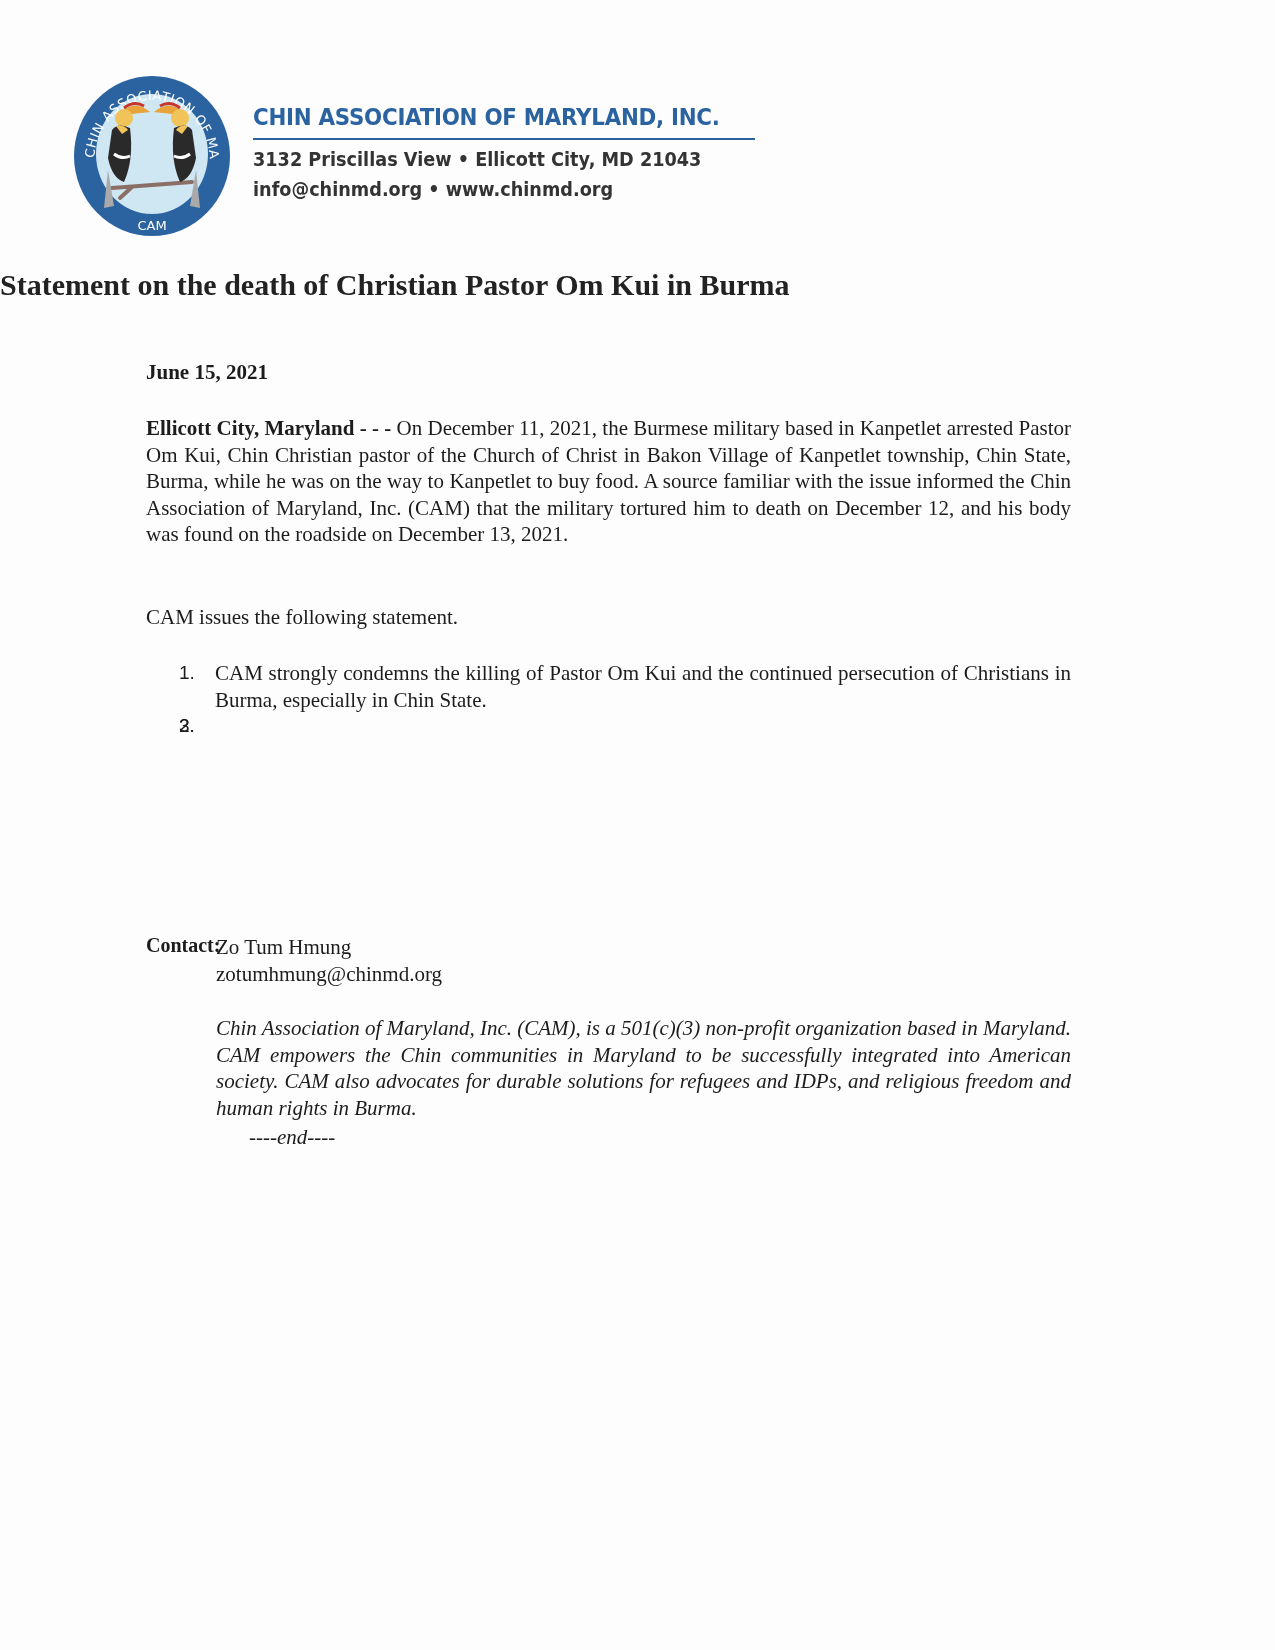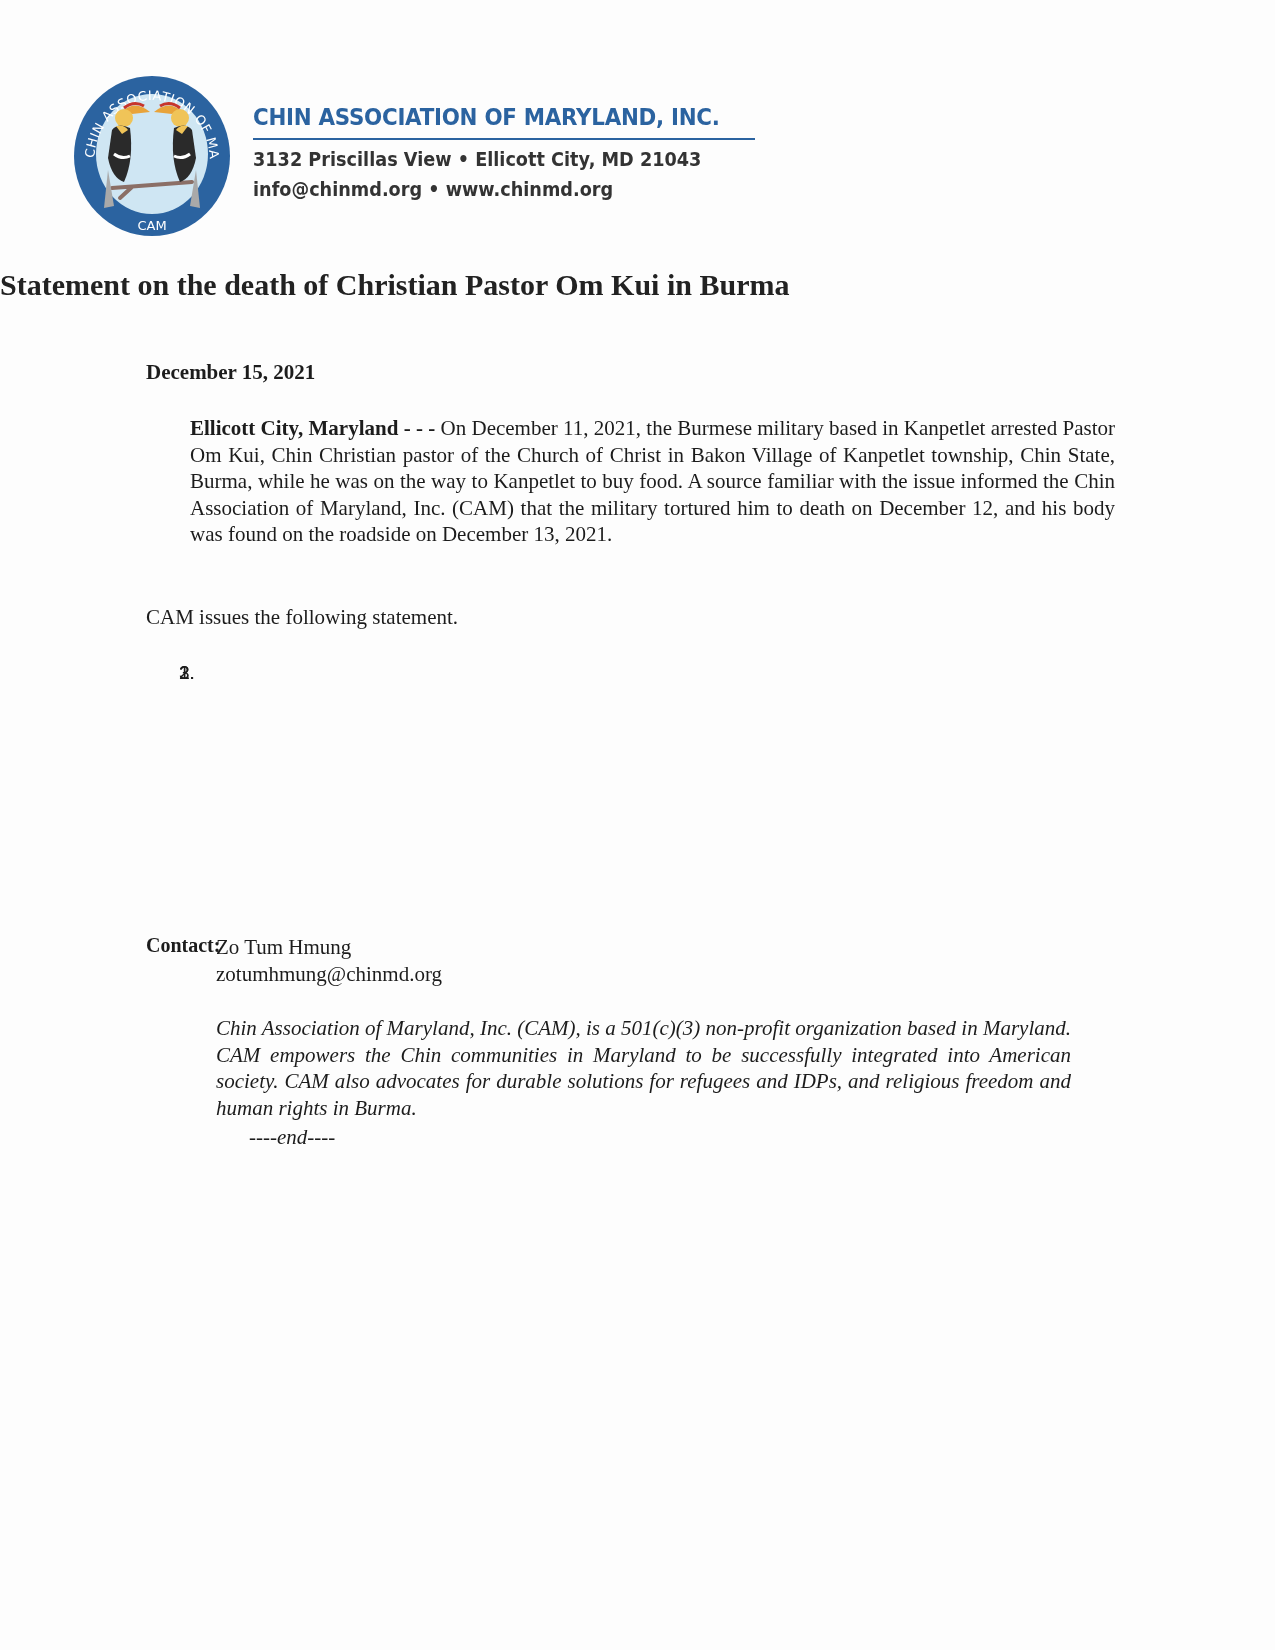--- a/index.html
+++ b/index.html
@@ -28,21 +28,21 @@
     .org-contact { top: 178px; }
 
     
     .doc-title {
       position: absolute; left: 0; width: 1275px; top: 268px; text-align: left;
       font-size: 30px; font-weight: bold; color: #222;
     }
 
     .text { font-size: 21px; line-height: 26.5px; }
     .date { position: absolute; left: 146px; top: 360px; font-size: 21px; font-weight: bold; }
-    .para1 { position: absolute; left: 146px; top: 415px; width: 925px; text-align: justify; margin-left: 44px; }
+    .para1 { position: absolute; left: 146px; top: 415px; width: 925px; text-align: justify; }
     .para1 .lead { font-weight: bold; }
     .para2 { position: absolute; left: 146px; top: 604px; }
 
     ol.statements { position: absolute; left: 146px; top: 660px; width: 925px; margin: 0; padding: 0; list-style: none; }
     ol.statements li { position: relative; padding-left: 69px; text-align: justify; margin-bottom: 0; }
     ol.statements li .num {
       position: absolute; left: 33px; top: 0;
       font-family: "Liberation Sans", sans-serif; font-size: 19px;
     }
 
@@ -91,29 +91,30 @@
     </g>
   </svg>
 
   <div class="org-name">CHIN ASSOCIATION OF MARYLAND, INC.</div>
   <div class="org-rule"></div>
   <div class="org-addr">3132 Priscillas View • Ellicott City, MD 21043</div>
   <div class="org-contact">info@chinmd.org • www.chinmd.org</div>
 
   <div class="doc-title">Statement on the death of Christian Pastor Om Kui in Burma</div>
 
-  <div class="date">December 15, 2021</div>
+  <div class="date">June 15, 2021</div>
 
   <div class="para1 text"><span class="lead">Ellicott City, Maryland - -  -</span><span> On December 11, 2021, the Burmese military based in Kanpetlet arrested Pastor Om Kui, Chin Christian pastor of the Church of Christ in Bakon Village of Kanpetlet township, Chin State, Burma, while he was on the way to Kanpetlet to buy food. A source familiar with the issue informed the Chin Association of Maryland, Inc. (CAM) that the military tortured him to death on December 12, and his body was found on the roadside on December 13, 2021.</span></div>
 
   <div class="para2 text">CAM issues the following statement.</div>
 
   <ol class="statements text">
     <li>
       <span class="num">1.</span>
+      <span>CAM strongly condemns the killing of Pastor Om Kui and the continued persecution of Christians in Burma, especially in Chin State.</span>
     </li>
     <li>
       <span class="num">2.</span>
     </li>
     <li>
       <span class="num">3.</span>
     </li>
   </ol>
 
   <div class="contact-heading">Contact:</div>

